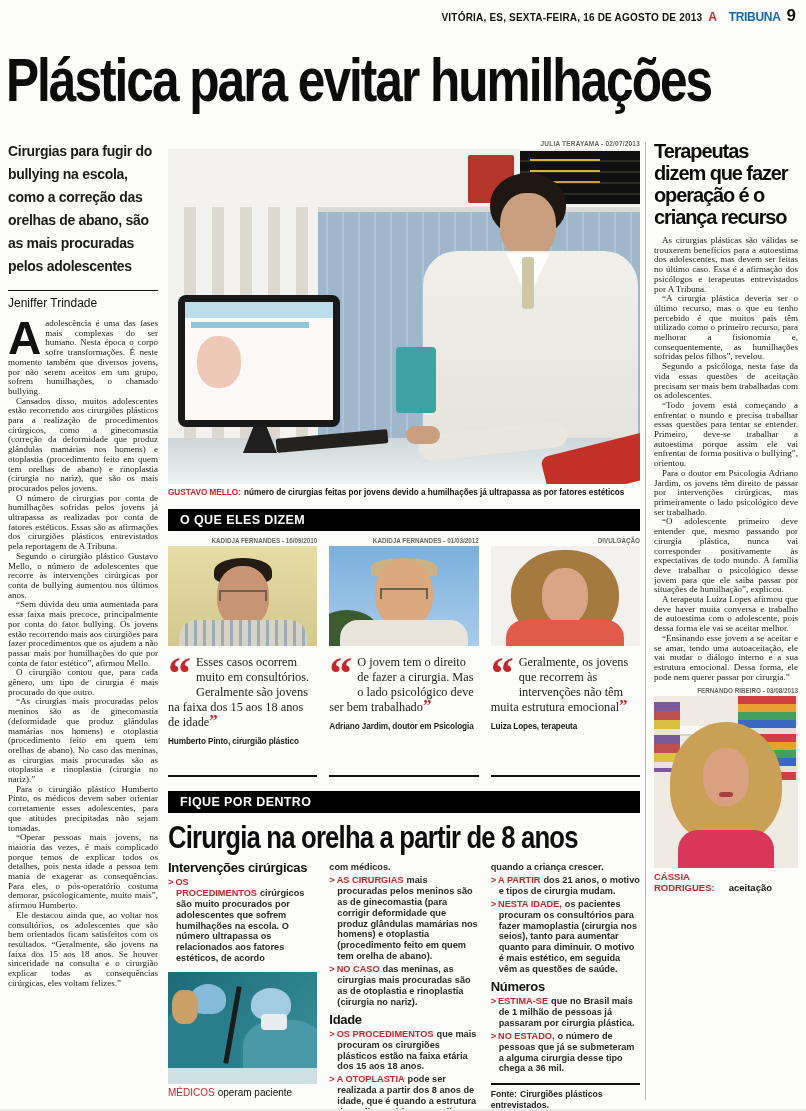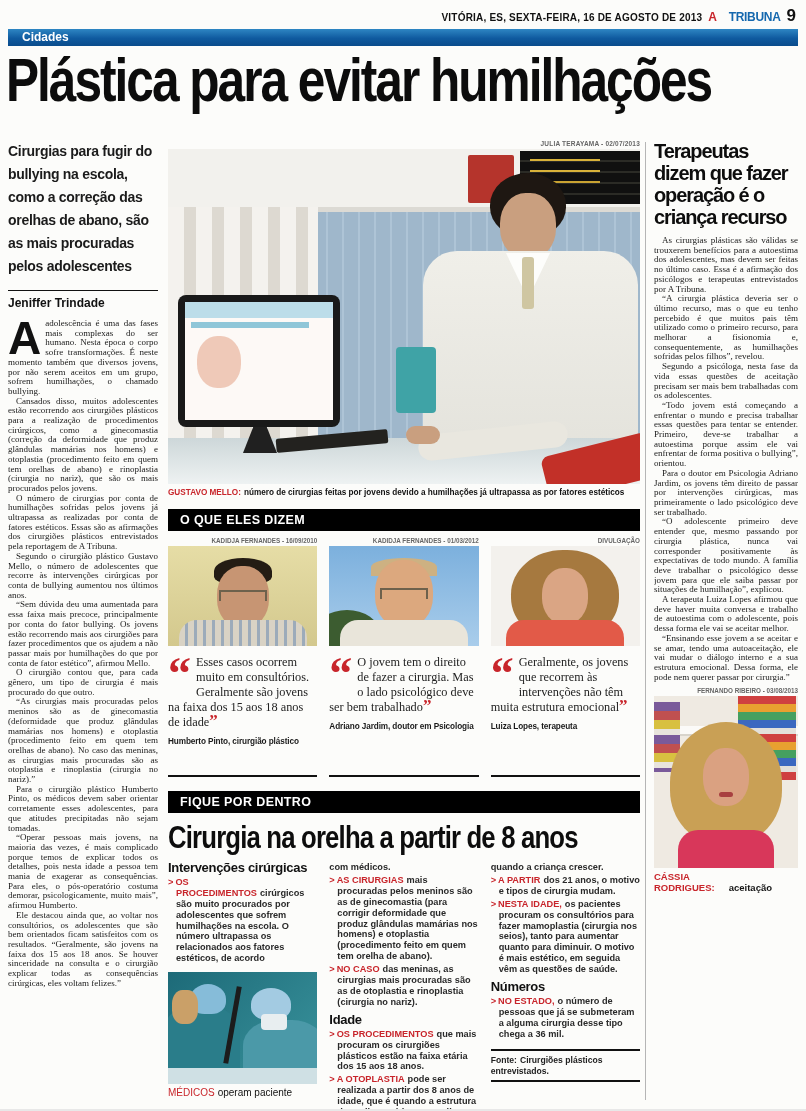--- a/index.html
+++ b/index.html
@@ -13,21 +13,21 @@
   .pagenum{font-size:17px;font-weight:bold;color:#111;}
   .section-bar{position:absolute;left:8px;right:8px;top:29px;height:17px;
       background:linear-gradient(180deg,#2e86c3 0%,#0f5a9f 55%,#0a4c8c 100%);
       color:#fff;font-size:12px;font-weight:bold;line-height:17px;padding-left:14px;box-sizing:border-box;}
   .headline{position:absolute;left:6px;top:44px;width:800px;font-size:62px;font-weight:bold;
       letter-spacing:-2.5px;color:#0c0c0c;white-space:nowrap;transform:scaleX(.80);transform-origin:left top;}
   
   .left-col{position:absolute;left:8px;top:140px;width:150px;height:968px;overflow:hidden;}
   .deck{font-size:14px;font-weight:bold;line-height:23px;letter-spacing:-.3px;color:#1b1b1b;}
   .byline-wrap{margin-top:12px;border-top:1.5px solid #111;padding-top:5px;}
-  .byline{font-size:12px;font-weight:bold;color:#111;}
+  .byline{font-size:12px;font-weight:normal;color:#111;}
   .body-text{margin-top:9px;font-family:"Liberation Serif",serif;font-size:9px;line-height:9.7px;
       text-align:justify;color:#191919;}
   .body-text p{margin:0;text-indent:8px;}
   .body-text p.first{text-indent:0;}
   .dropcap{float:left;font-family:"Liberation Sans",sans-serif;font-weight:bold;font-size:46px;
       line-height:37px;padding:1px 4px 0 0;color:#111;}
   
   .vdiv{position:absolute;left:645px;top:142px;height:958px;width:1px;background:#b5b5b5;}
   
   .center-col{position:absolute;left:168px;top:140px;width:472px;}
@@ -151,23 +151,20 @@
 </head>
 <body>
 
 <div class="page">
 
   <div class="dateline">
     <span class="date">VITÓRIA, ES, SEXTA-FEIRA, 16 DE AGOSTO DE 2013</span>
     <span class="brand"><span class="a">A</span><span class="rest">TRIBUNA</span></span>
     <span class="pagenum">9</span>
   </div>
-  <div class="section-bar">
-    <span>Cidades</span>
-  </div>
   <div class="headline">Plástica para evitar humilhações</div>
 
   <div class="left-col">
     <div class="deck">Cirurgias para fugir do bullying na escola, como a correção das orelhas de abano, são as mais procuradas pelos adolescentes</div>
     <div class="byline-wrap">
       <div class="byline">Jeniffer Trindade</div>
     </div>
     <div class="body-text">
       <p class="first"><span class="dropcap">A</span><span>adolescência é uma das fases mais complexas do ser humano. Nesta época o corpo sofre transformações. É neste momento também que diversos jovens, por não serem aceitos em um grupo, sofrem humilhações, o chamado bullying.</span></p>
       <p>Cansados disso, muitos adolescentes estão recorrendo aos cirurgiões plásticos para a realização de procedimentos cirúrgicos, como a ginecomastia (correção da deformidade que produz glândulas mamárias nos homens) e otoplastia (procedimento feito em quem tem orelhas de abano) e rinoplastia (cirurgia no nariz), que são os mais procurados pelos jovens.</p>
@@ -306,20 +303,21 @@
         <div class="fpd-sub mt">Idade</div>
         <p class="bullet"><span class="arrow">&gt;</span><span class="lead">OS PROCEDIMENTOS</span><span>que mais procuram os cirurgiões plásticos estão na faixa etária dos 15 aos 18 anos.</span></p>
         <p class="bullet"><span class="arrow">&gt;</span><span class="lead">A OTOPLASTIA</span><span>pode ser realizada a partir dos 8 anos de idade, que é quando a estrutura da orelha está bem semelhante a como vai ser</span></p>
       </div>
 
       <div>
         <p class="cont-line">quando a criança crescer.</p>
         <p class="bullet"><span class="arrow">&gt;</span><span class="lead">A PARTIR</span><span>dos 21 anos, o motivo e tipos de cirurgia mudam.</span></p>
         <p class="bullet"><span class="arrow">&gt;</span><span class="lead">NESTA IDADE,</span><span>os pacientes procuram os consultórios para fazer mamoplastia (cirurgia nos seios), tanto para aumentar quanto para diminuir. O motivo é mais estético, em seguida vêm as questões de saúde.</span></p>
         <div class="fpd-sub mt">Números</div>
+        <p class="bullet"><span class="arrow">&gt;</span><span class="lead">ESTIMA-SE</span><span>que no Brasil mais de 1 milhão de pessoas já passaram por cirurgia plástica.</span></p>
         <p class="bullet"><span class="arrow">&gt;</span><span class="lead">NO ESTADO,</span><span>o número de pessoas que já se submeteram a alguma cirurgia desse tipo chega a 36 mil.</span></p>
         <div class="fonte">
           <span class="lead">Fonte:</span><span>Cirurgiões plásticos entrevistados.</span>
         </div>
       </div>
     </div>
   </div>
 
   <div class="right-col">
     <div class="side-headline">Terapeutas dizem que fazer operação é o criança recurso</div>

